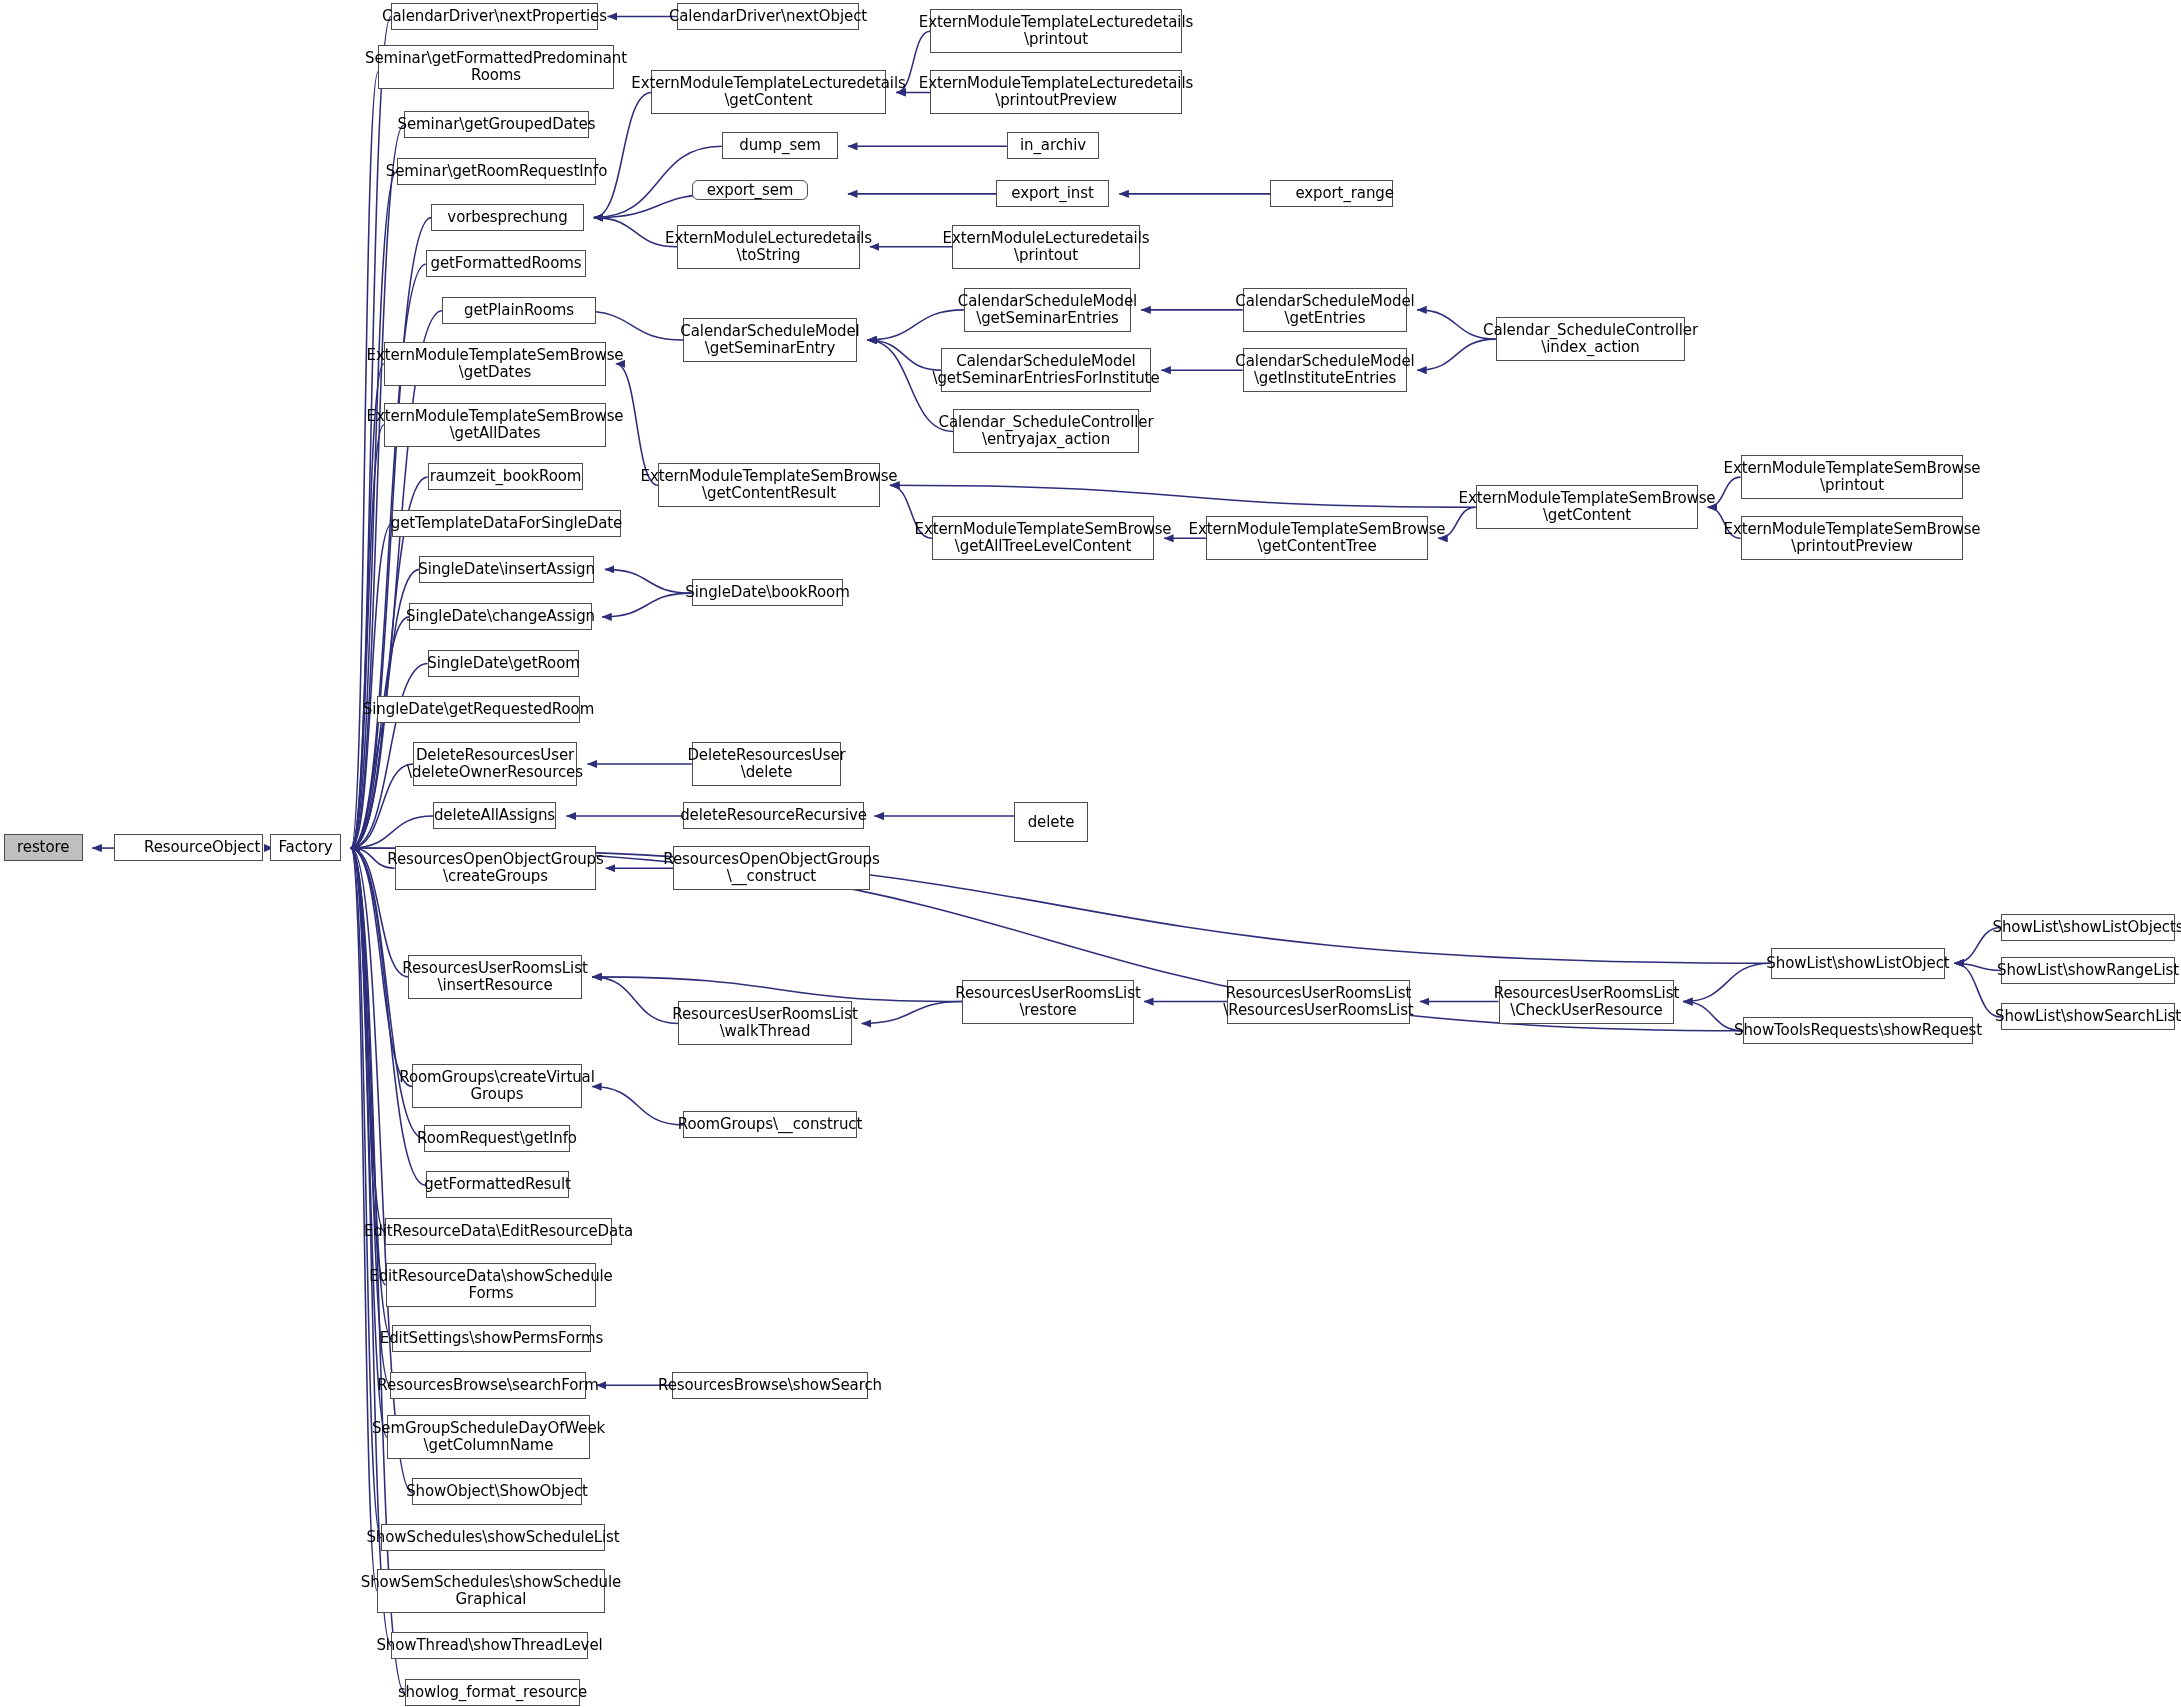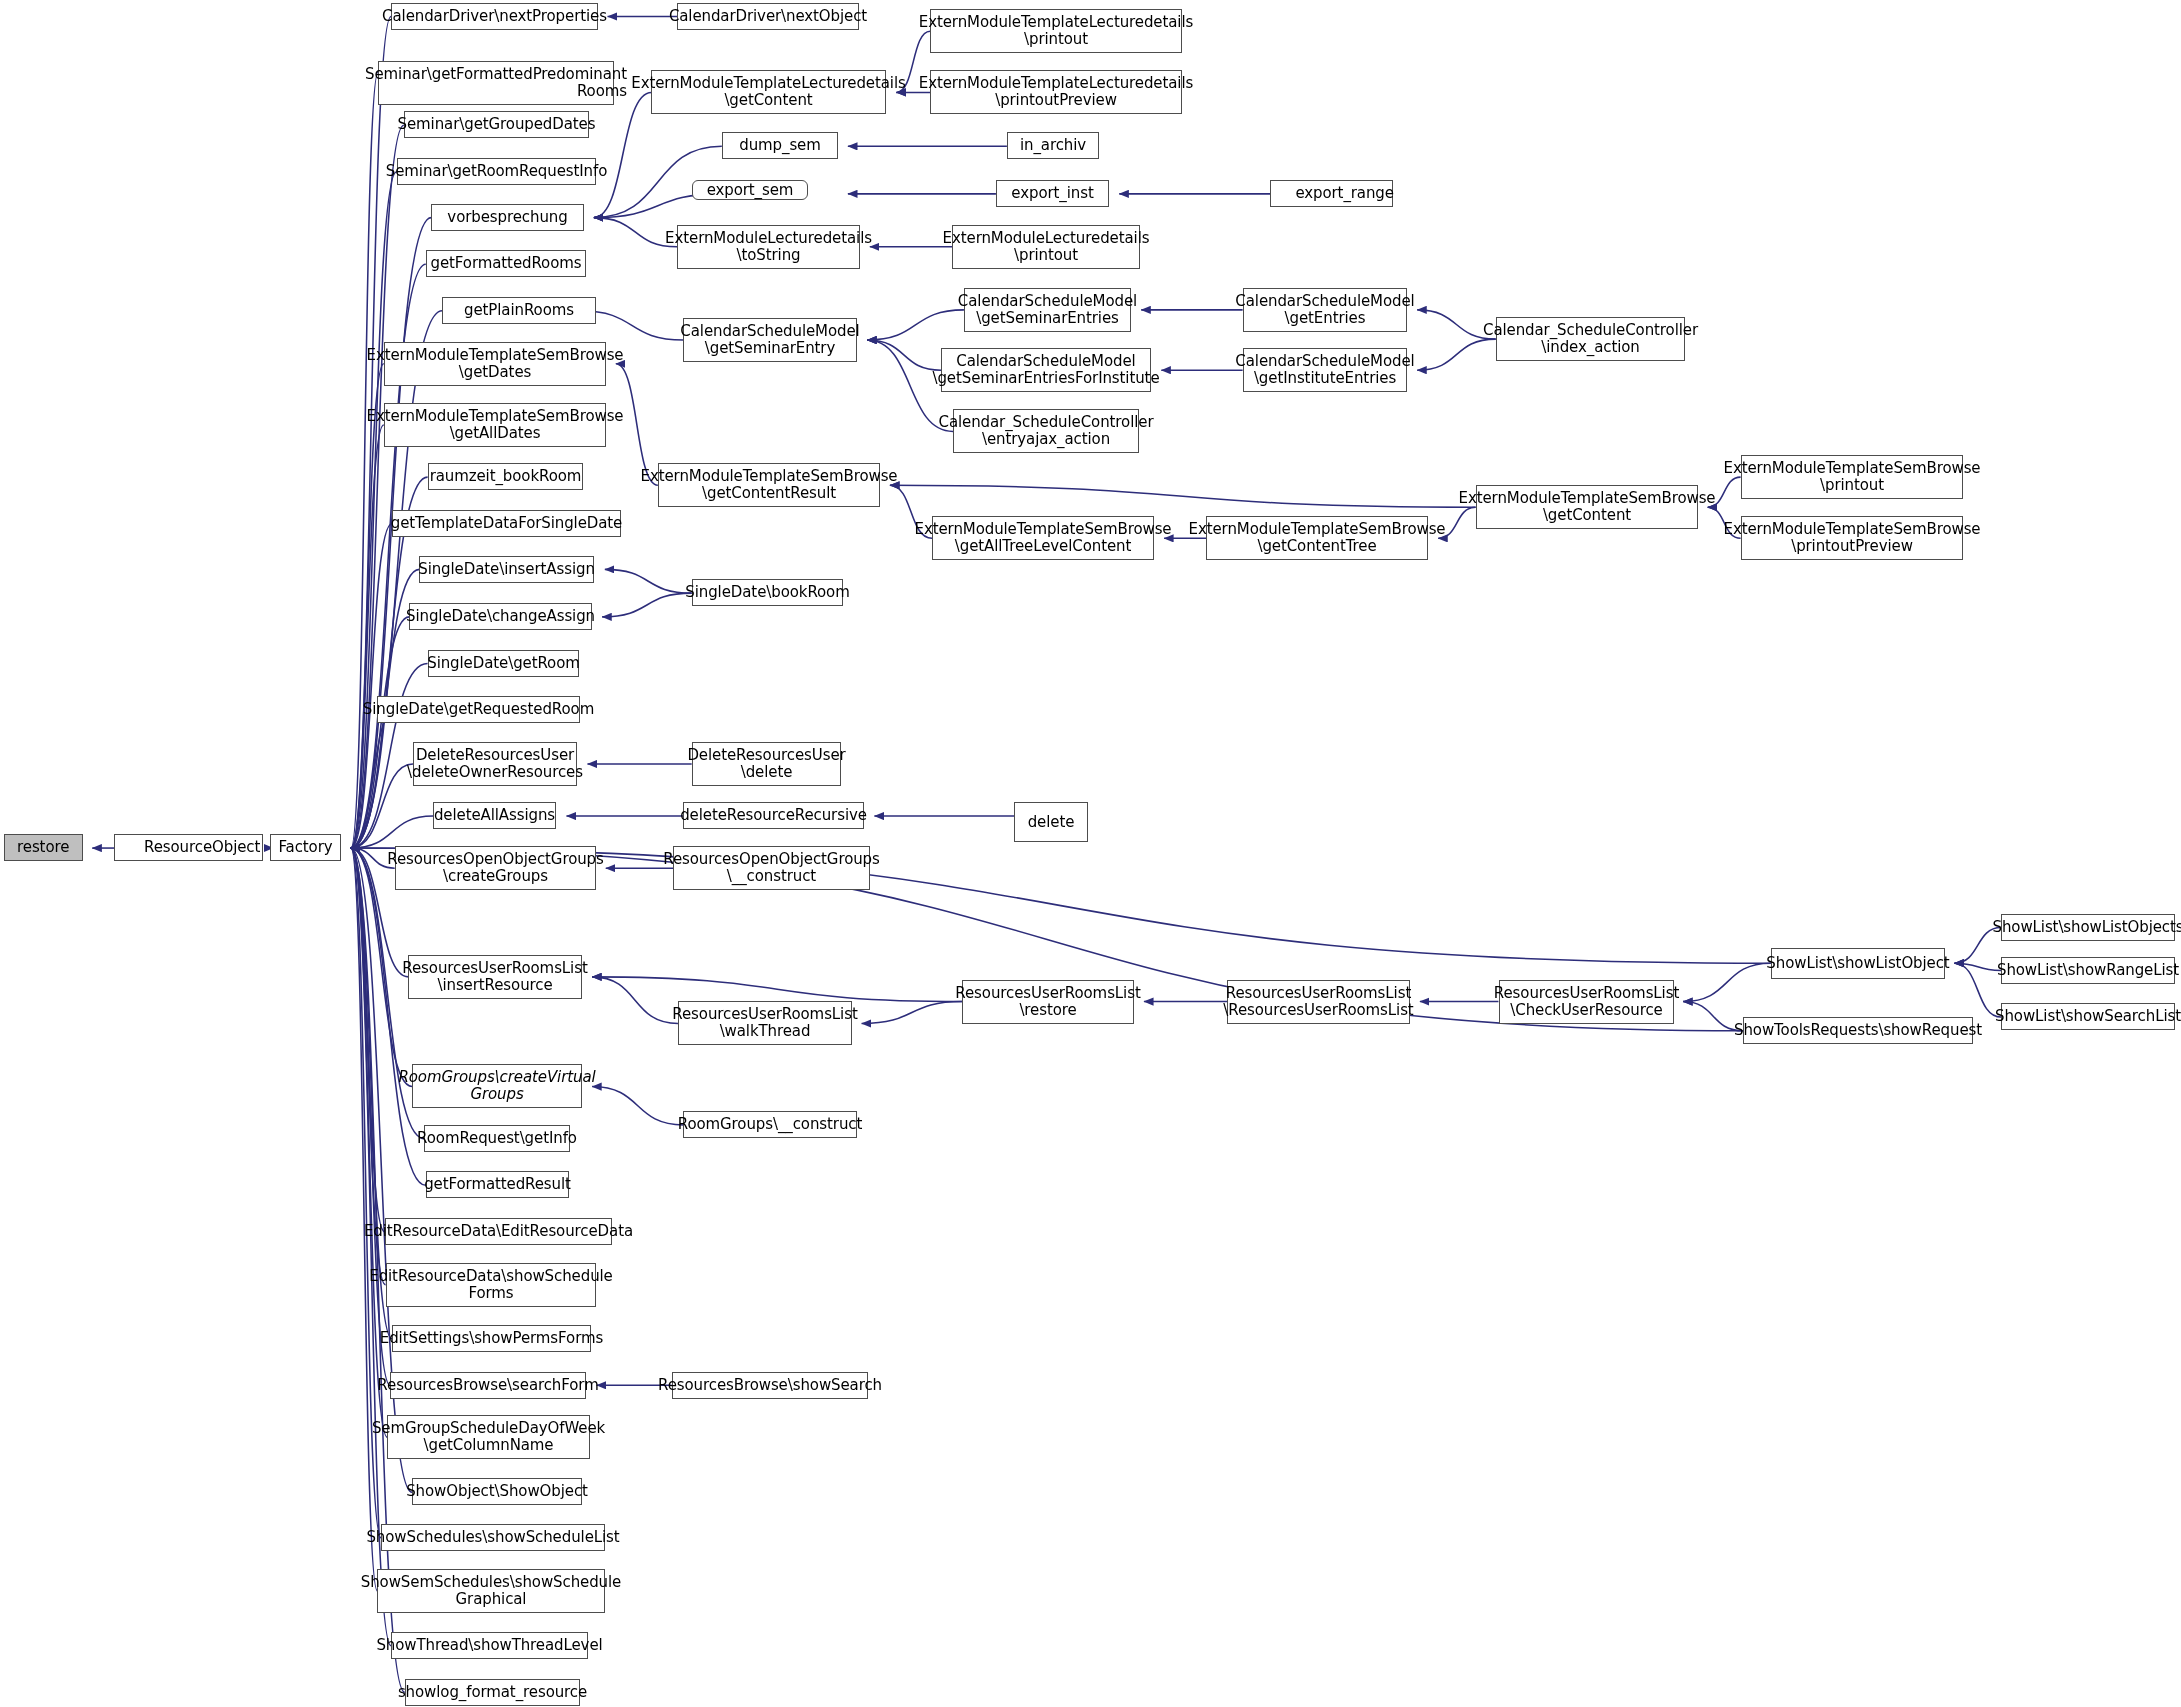--- a/index.html
+++ b/index.html
@@ -131,21 +131,21 @@
         <path d="M428,1801 C403.8,1801 408.2,928 384,928" fill="none" stroke="#2d2d7a" stroke-width="1.7" marker-end="url(#arrow)"></path>
         <path d="M443,1852 C410.55,1852 416.45,928 384,928" fill="none" stroke="#2d2d7a" stroke-width="1.7" marker-end="url(#arrow)"></path>
       </g>
   </svg>
   <div id="nodes">
       <div class="node root" style="left: 3.7px; top: 834px; width: 79px; height: 27.4px;">restore</div>
       <div class="node" style="left: 114px; top: 834px; width: 149px; height: 27.4px; padding-left: 31px;">ResourceObject</div>
       <div class="node" style="left: 270px; top: 834px; width: 71px; height: 27.4px;">Factory</div>
       <div class="node" style="left: 391px; top: 2.7px; width: 207px; height: 27.4px;">CalendarDriver\nextProperties</div>
       <div class="node" style="left: 677px; top: 2.7px; width: 182px; height: 27.4px;">CalendarDriver\nextObject</div>
-      <div class="node" style="left: 378px; top: 61px; width: 236px; height: 44px; text-align: right;">Seminar\getFormattedPredominant
+      <div class="node" style="left: 378px; top: 45px; width: 236px; height: 44px;">Seminar\getFormattedPredominant
 Rooms</div>
       <div class="node" style="left: 651px; top: 70px; width: 235px; height: 44px;">ExternModuleTemplateLecturedetails
 \getContent</div>
       <div class="node" style="left: 930px; top: 9.1px; width: 252px; height: 44px;">ExternModuleTemplateLecturedetails
 \printout</div>
       <div class="node" style="left: 930px; top: 70px; width: 252px; height: 44px;">ExternModuleTemplateLecturedetails
 \printoutPreview</div>
       <div class="node" style="left: 404px; top: 111px; width: 185px; height: 27.4px;">Seminar\getGroupedDates</div>
       <div class="node" style="left: 397px; top: 158px; width: 199px; height: 27.4px;">Seminar\getRoomRequestInfo</div>
       <div class="node" style="left: 722px; top: 132px; width: 116px; height: 27.4px;">dump_sem</div>
@@ -216,21 +216,21 @@
 \restore</div>
       <div class="node" style="left: 1227px; top: 980px; width: 183px; height: 44px;">ResourcesUserRoomsList
 \ResourcesUserRoomsList</div>
       <div class="node" style="left: 1499px; top: 980px; width: 175px; height: 44px;">ResourcesUserRoomsList
 \CheckUserResource</div>
       <div class="node" style="left: 1771px; top: 948px; width: 174px; height: 31px;">ShowList\showListObject</div>
       <div class="node" style="left: 1743px; top: 1017px; width: 230px; height: 27.4px;">ShowToolsRequests\showRequest</div>
       <div class="node" style="left: 2001px; top: 914px; width: 174px; height: 27.4px;">ShowList\showListObjects</div>
       <div class="node" style="left: 2001px; top: 957px; width: 174px; height: 27.4px;">ShowList\showRangeList</div>
       <div class="node" style="left: 2001px; top: 1003px; width: 174px; height: 27.4px;">ShowList\showSearchList</div>
-      <div class="node" style="left: 412px; top: 1064px; width: 170px; height: 44px; font-style: italic;">RoomGroups\createVirtual
+      <div class="node" style="left: 412px; top: 1064px; width: 170px; height: 44px;">RoomGroups\createVirtual
 Groups</div>
       <div class="node" style="left: 683px; top: 1111px; width: 174px; height: 27.4px;">RoomGroups\__construct</div>
       <div class="node" style="left: 424px; top: 1125px; width: 146px; height: 27.4px;">RoomRequest\getInfo</div>
       <div class="node" style="left: 426px; top: 1171px; width: 143px; height: 27.4px;">getFormattedResult</div>
       <div class="node" style="left: 385px; top: 1218px; width: 227px; height: 27.4px;">EditResourceData\EditResourceData</div>
       <div class="node" style="left: 386px; top: 1263px; width: 210px; height: 44px;">EditResourceData\showSchedule
 Forms</div>
       <div class="node" style="left: 392px; top: 1325px; width: 199px; height: 27.4px;">EditSettings\showPermsForms</div>
       <div class="node" style="left: 390px; top: 1372px; width: 196px; height: 27.4px;">ResourcesBrowse\searchForm</div>
       <div class="node" style="left: 672px; top: 1372px; width: 196px; height: 27.4px;">ResourcesBrowse\showSearch</div>

